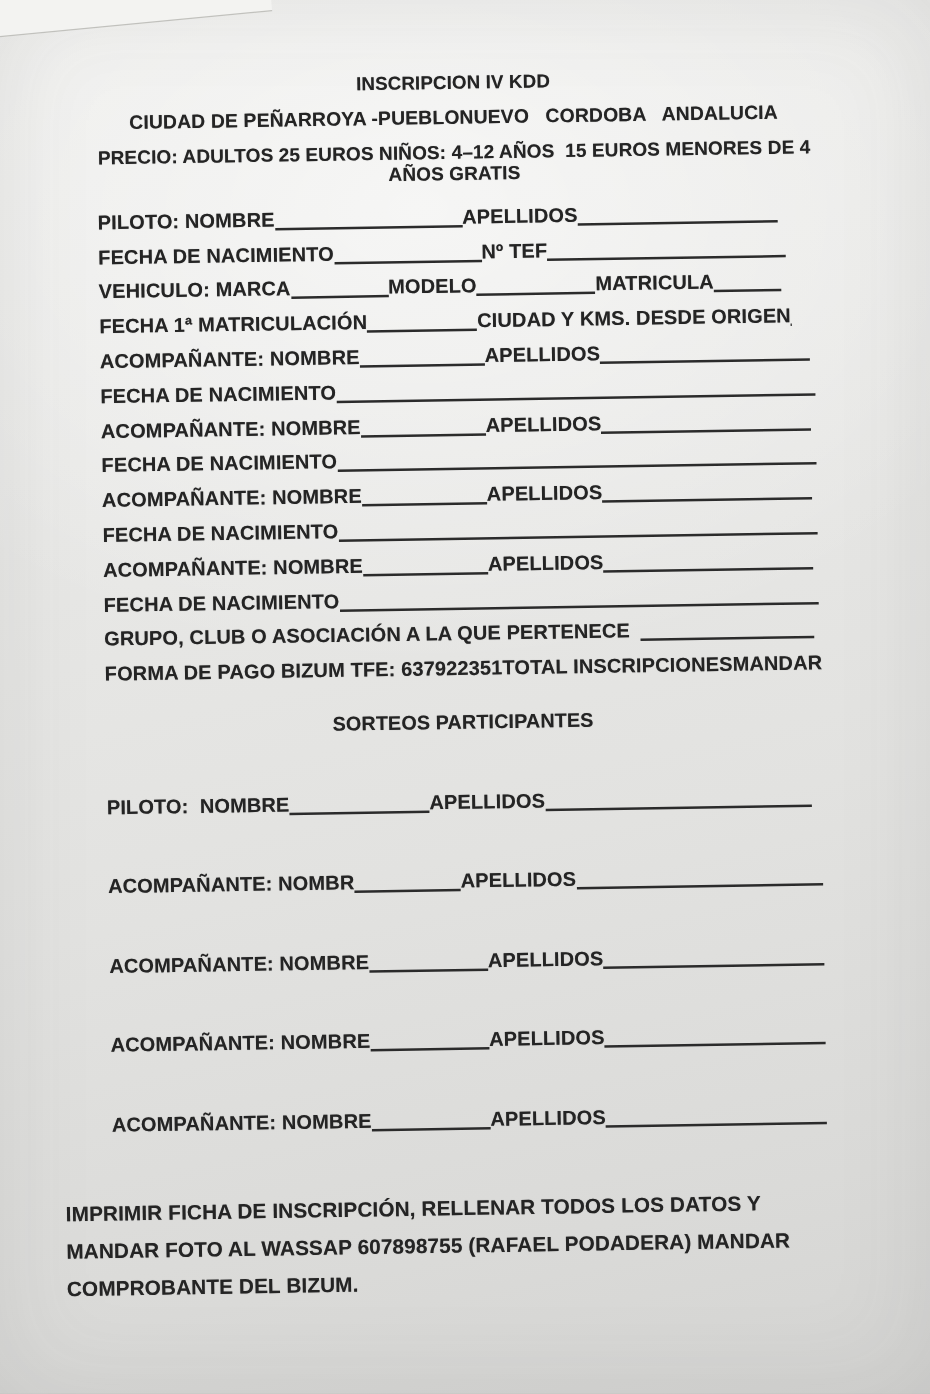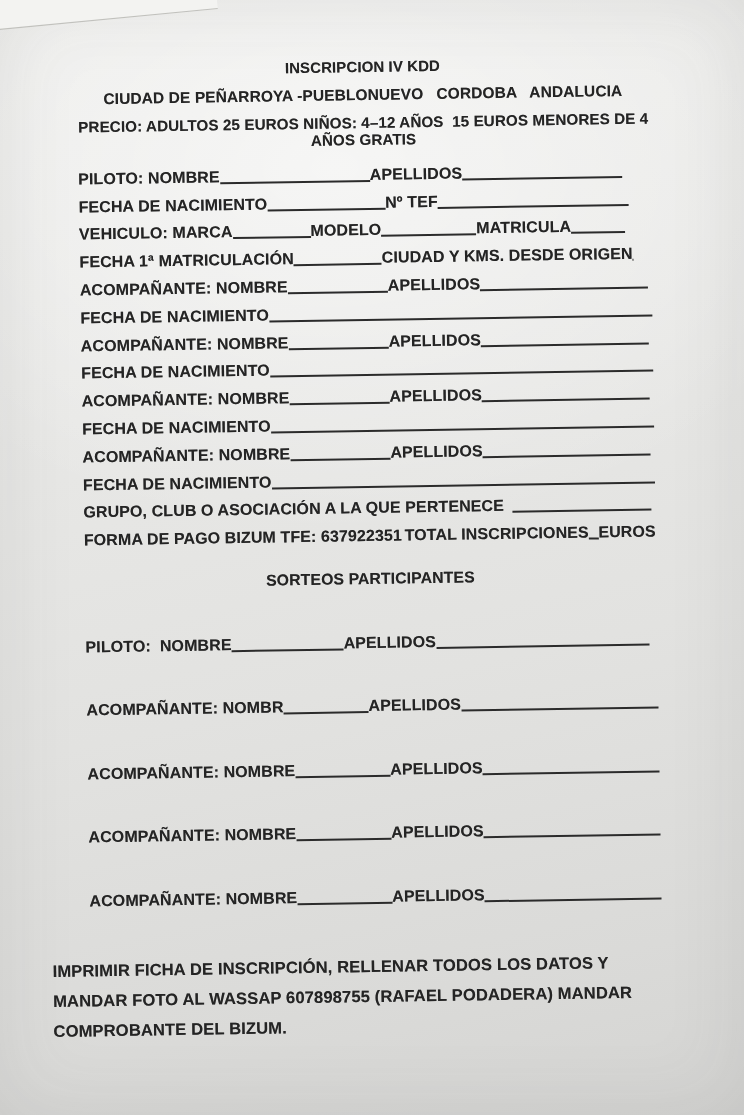--- a/index.html
+++ b/index.html
@@ -157,21 +157,21 @@
       <span>GRUPO, CLUB O ASOCIACIÓN A LA QUE PERTENECE</span>
       <span class="gap8"></span>
       <span class="blank fx"></span>
     </div>
 
     <div class="frow">
       <span>FORMA DE PAGO BIZUM TFE: 637922351</span>
       <span class="gap24"></span>
       <span>TOTAL INSCRIPCIONES</span>
       <span class="blank w85"></span>
-      <span>EUROS</span>
+      <span>MANDAR</span>
     </div>
 
     <div class="raffle-heading">SORTEOS PARTICIPANTES</div>
 
     <div class="srow mr8">
       <span>PILOTO:  NOMBRE</span>
       <span class="blank w112"></span>
       <span>APELLIDOS</span>
       <span class="blank fx"></span>
     </div>

